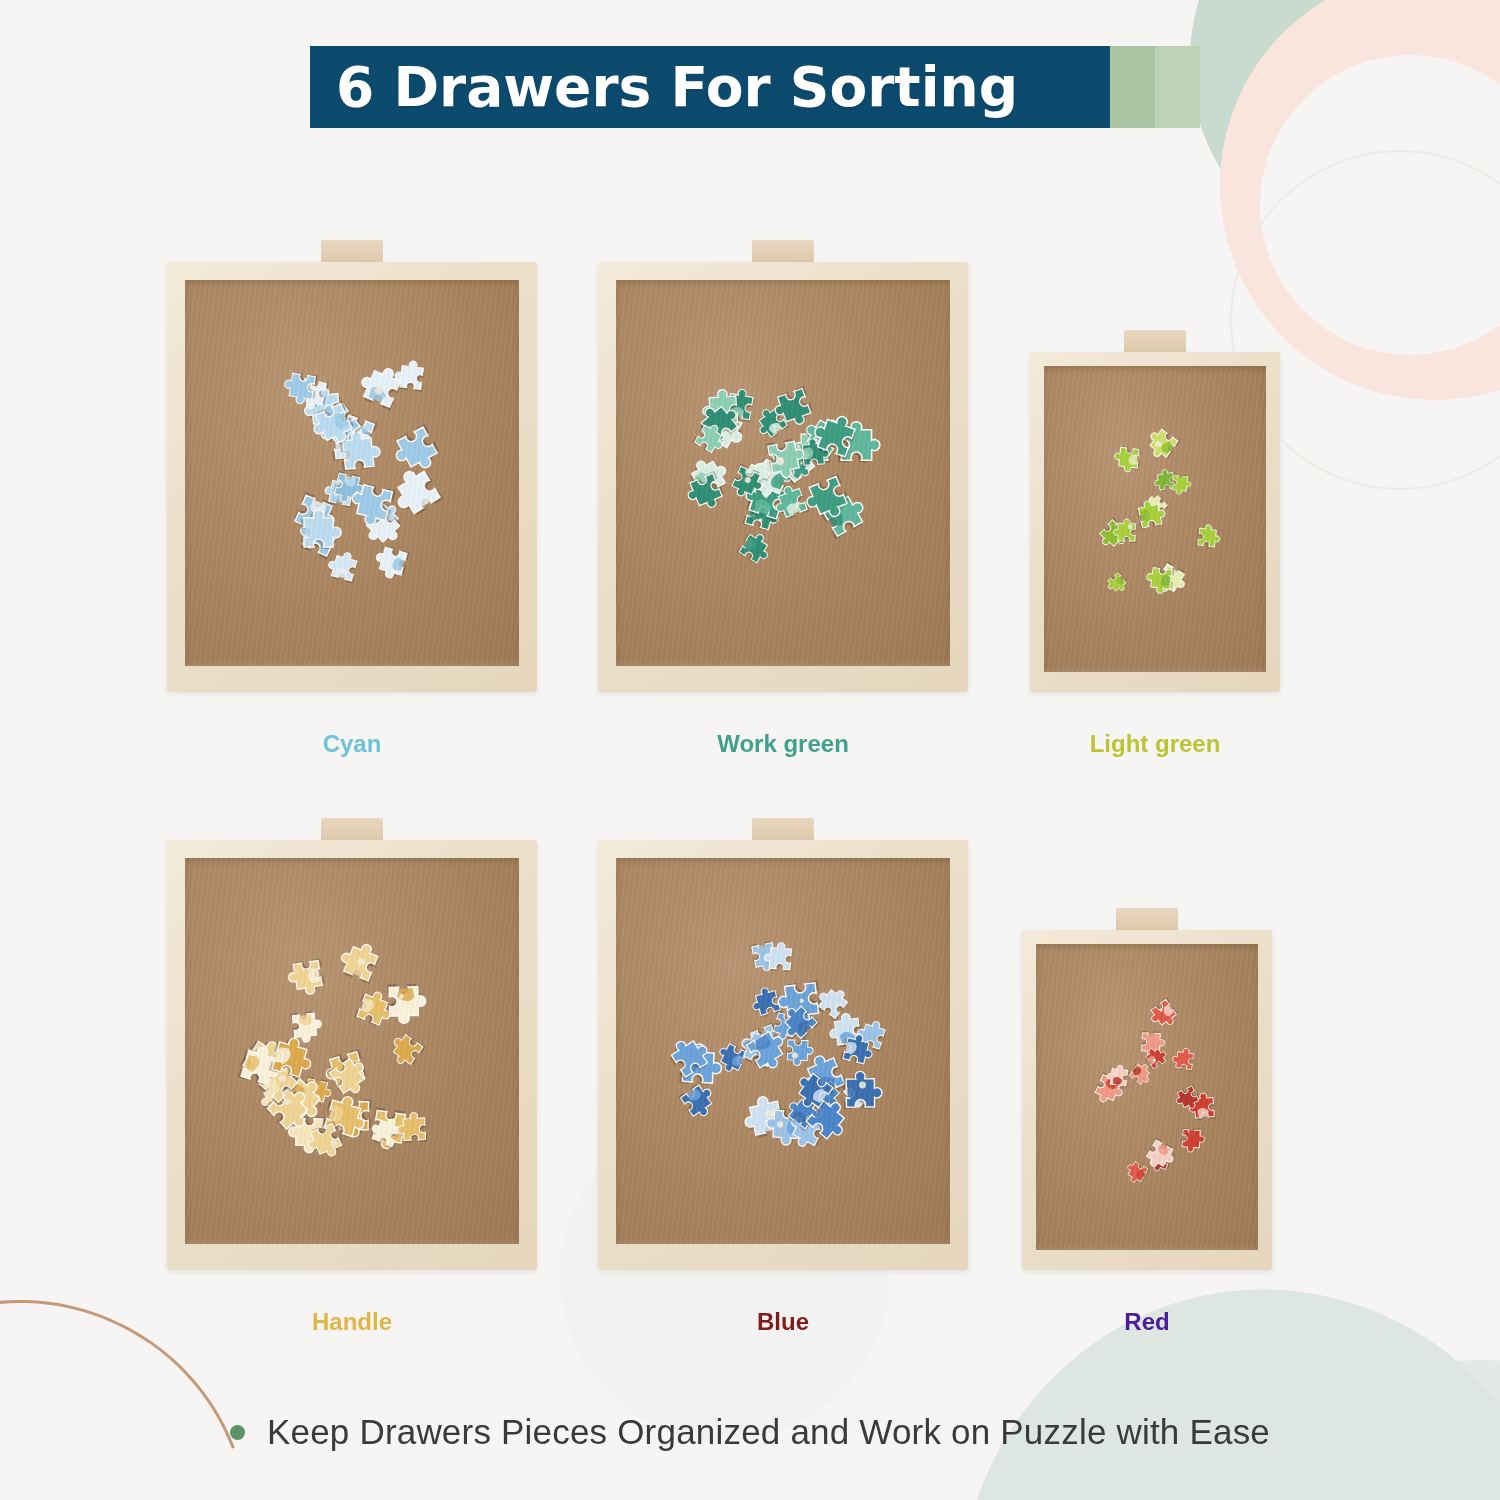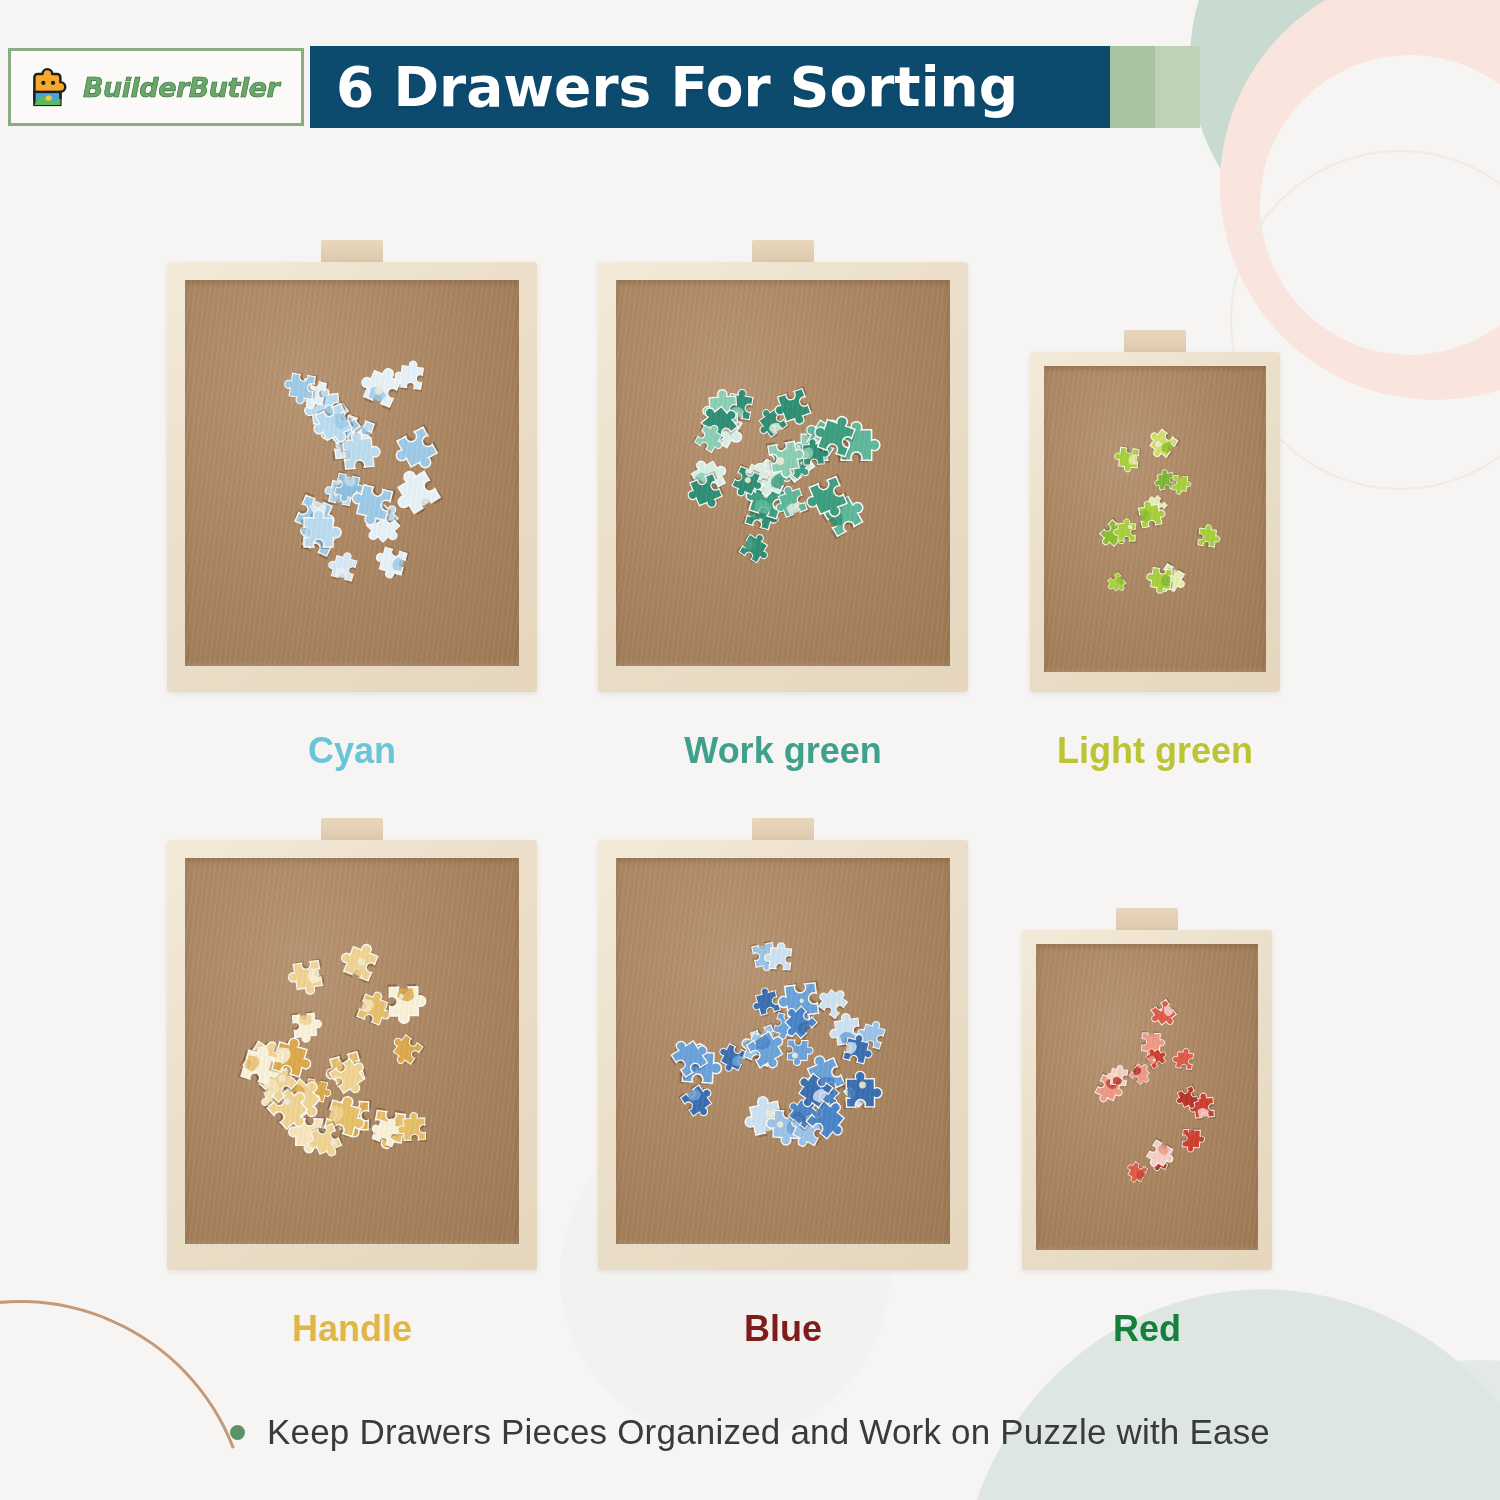--- a/index.html
+++ b/index.html
@@ -170,21 +170,21 @@
     background:
       repeating-linear-gradient(97deg, rgba(255,255,255,.035) 0 2px, rgba(0,0,0,.02) 2px 5px);
   }
 
   .pieces-svg { position: absolute; inset: 0; width: 100%; height: 100%; }
 
   .tray-label {
     position: absolute;
     width: 100%;
     text-align: center;
-    font-size: 36px;
+    font-size: 24px;
     font-weight: 700;
     white-space: nowrap;
   }
 
   
   #footer-bullet-row {
     position: absolute;
     left: 0; top: 1412px;
     width: 1500px;
     display: flex;
@@ -213,33 +213,20 @@
 <div class="deco" id="deco-pink-blob-tr"></div>
 <div class="deco" id="deco-pink-ring-tr"></div>
 <div class="deco" id="deco-faint-arc-tr"></div>
 <div class="deco" id="deco-soft-circle-bc"></div>
 <div class="deco" id="deco-green-wave-br2"></div>
 <div class="deco" id="deco-green-wave-br"></div>
 <div class="deco" id="deco-brown-arc-bl"></div>
 
 <div id="header">
 
-  <div id="logo-box" style="border-color: rgb(138, 171, 131);">
-    <span id="logo-icon">
-      <svg viewBox="0 0 64 64" width="52" height="52" aria-hidden="true">
-        <path d="M14 20c0-2.2 1.8-4 4-4h6c0-3.3 2.7-6 6-6s6 2.7 6 6h6c2.2 0 4 1.8 4 4v6c3.3 0 6 2.7 6 6s-2.7 6-6 6v8H14V20z" fill="#f4a92b" stroke="#1d1d1d" stroke-width="3" stroke-linejoin="round"></path>
-        <rect x="14" y="38" width="32" height="16" fill="#4aa3d8" stroke="#1d1d1d" stroke-width="3"></rect>
-        <path d="M14 54c4-9 9-13 14-9s9 6 18 1v8H14z" fill="#5bb85b"></path>
-        <circle cx="25" cy="27" r="2.6" fill="#1d1d1d"></circle>
-        <circle cx="37" cy="27" r="2.6" fill="#1d1d1d"></circle>
-        <path d="M28 44c1.6-2.6 5.6-2.6 7.2 0 1.6 2.6-.8 5-3.6 5s-5.2-2.4-3.6-5z" fill="#f4c43a"></path>
-      </svg>
-    </span>
-    <span id="logo-word" style="color: rgb(106, 168, 106);">BuilderButler</span>
-  </div>
 
   <div id="title-banner">
     <div id="title-banner-main" style="background: #0c4a6e;">
       <span id="title-text" style="color: rgb(255, 255, 255);">6 Drawers For Sorting</span>
     </div>
     <div id="banner-block-mid" style="background: rgb(168, 196, 162);"></div>
     <div id="banner-block-light" style="background: rgb(189, 210, 183);"></div>
   </div>
 
 </div>
@@ -916,20 +903,20 @@
               <path d="M3 3h7.5a4 4 0 1 1 7 0H25v7.5a4 4 0 1 0 0 7V25h-7.5a4 4 0 1 0-7 0H3v-7.5a4 4 0 1 1 0-7V3z" fill="#b83528" stroke="#fbfaf6" stroke-width="1.1"></path>
             </g>
             <g transform="translate(123.7,207.6) rotate(210.2) scale(0.867) translate(-14,-14)">
               <path d="M3 3h7.5a4 4 0 1 1 7 0H25v7.5a4 4 0 1 0 0 7V25h-7.5a4 4 0 1 0-7 0H3v-7.5a4 4 0 1 1 0-7V3z" fill="rgba(60,40,20,0.30)" transform="translate(1.4,2.2)"></path>
               <path d="M3 3h7.5a4 4 0 1 1 7 0H25v7.5a4 4 0 1 0 0 7V25h-7.5a4 4 0 1 0-7 0H3v-7.5a4 4 0 1 1 0-7V3z" fill="#f7cfc4" stroke="#fbfaf6" stroke-width="1.1"></path>
               <path d="M6 17c4-5 9-3 13 1l-2 6H7z" fill="#ef9a86" opacity="0.85"></path>
             </g>
           </svg>
         </div>
       </div>
-      <div class="tray-label" style="top: 400px; color: #15803d;">Red</div>
+      <div class="tray-label" style="top: 400px; color: #4c1d95;">Red</div>
     </div>
   </div>
 
 <div id="footer-bullet-row">
   <span id="footer-dot" style="background: rgb(91, 147, 103);"></span>
   <span id="footer-text" style="color: rgb(58, 58, 58);">Keep Drawers Pieces Organized and Work on Puzzle  with Ease</span>
 </div>
 
 </body></html>

